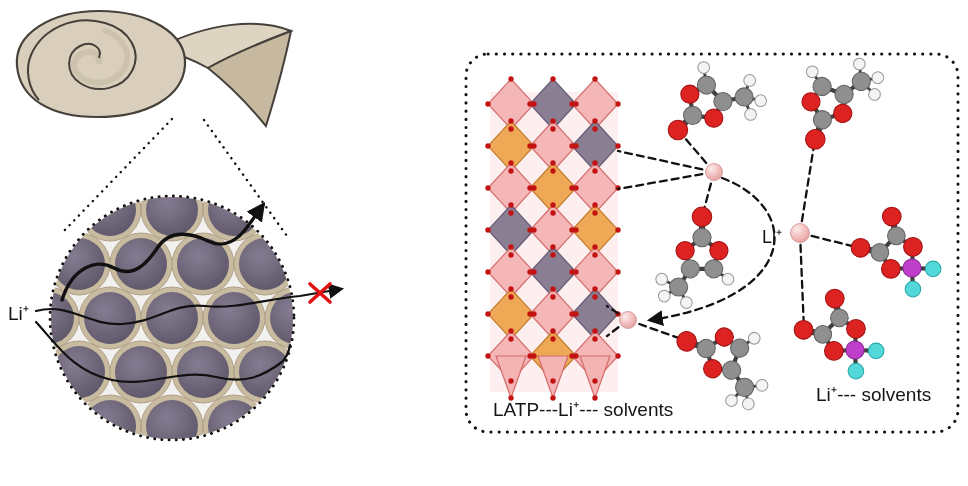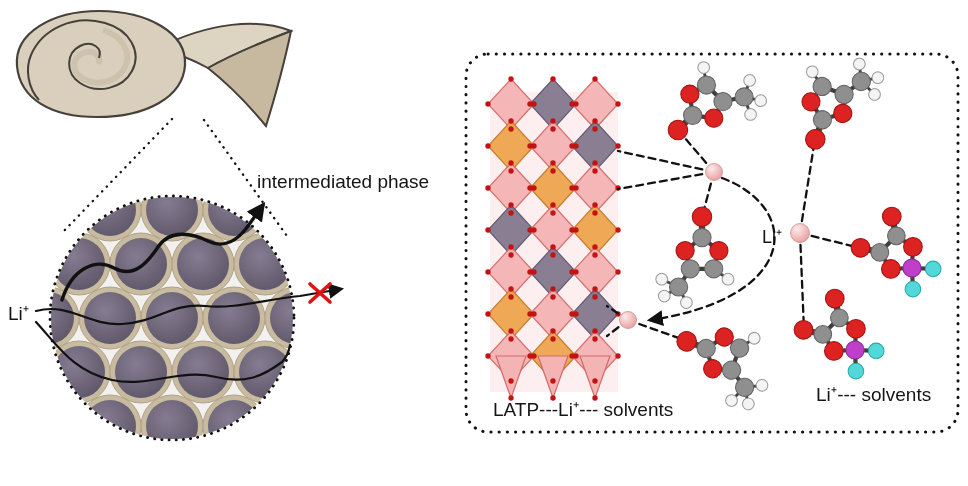--- a/index.html
+++ b/index.html
@@ -327,18 +327,17 @@
   </g>
 
   <g>
     <circle cx="714" cy="172" r="8.5" fill="url(#grad-li)" stroke="#cf8f8f" stroke-width="0.8"></circle>
     <circle cx="628" cy="320" r="8.5" fill="url(#grad-li)" stroke="#cf8f8f" stroke-width="0.8"></circle>
     <circle cx="800" cy="233" r="9.5" fill="url(#grad-li)" stroke="#cf8f8f" stroke-width="0.8"></circle>
   </g>
 </svg>
 
 <div class="label" id="li-plus-label">Li⁺</div>
-<div class="label" id="intermediated-phase-label">intermediated phase</div>
 <div class="label" id="latp-li-solvents-label">LATP---Li⁺--- solvents</div>
 <div class="label" id="li-solvents-label">Li⁺--- solvents</div>
 <div class="label" id="li-ion-label">Li⁺</div>
 
 </div>
 
 </body></html>

